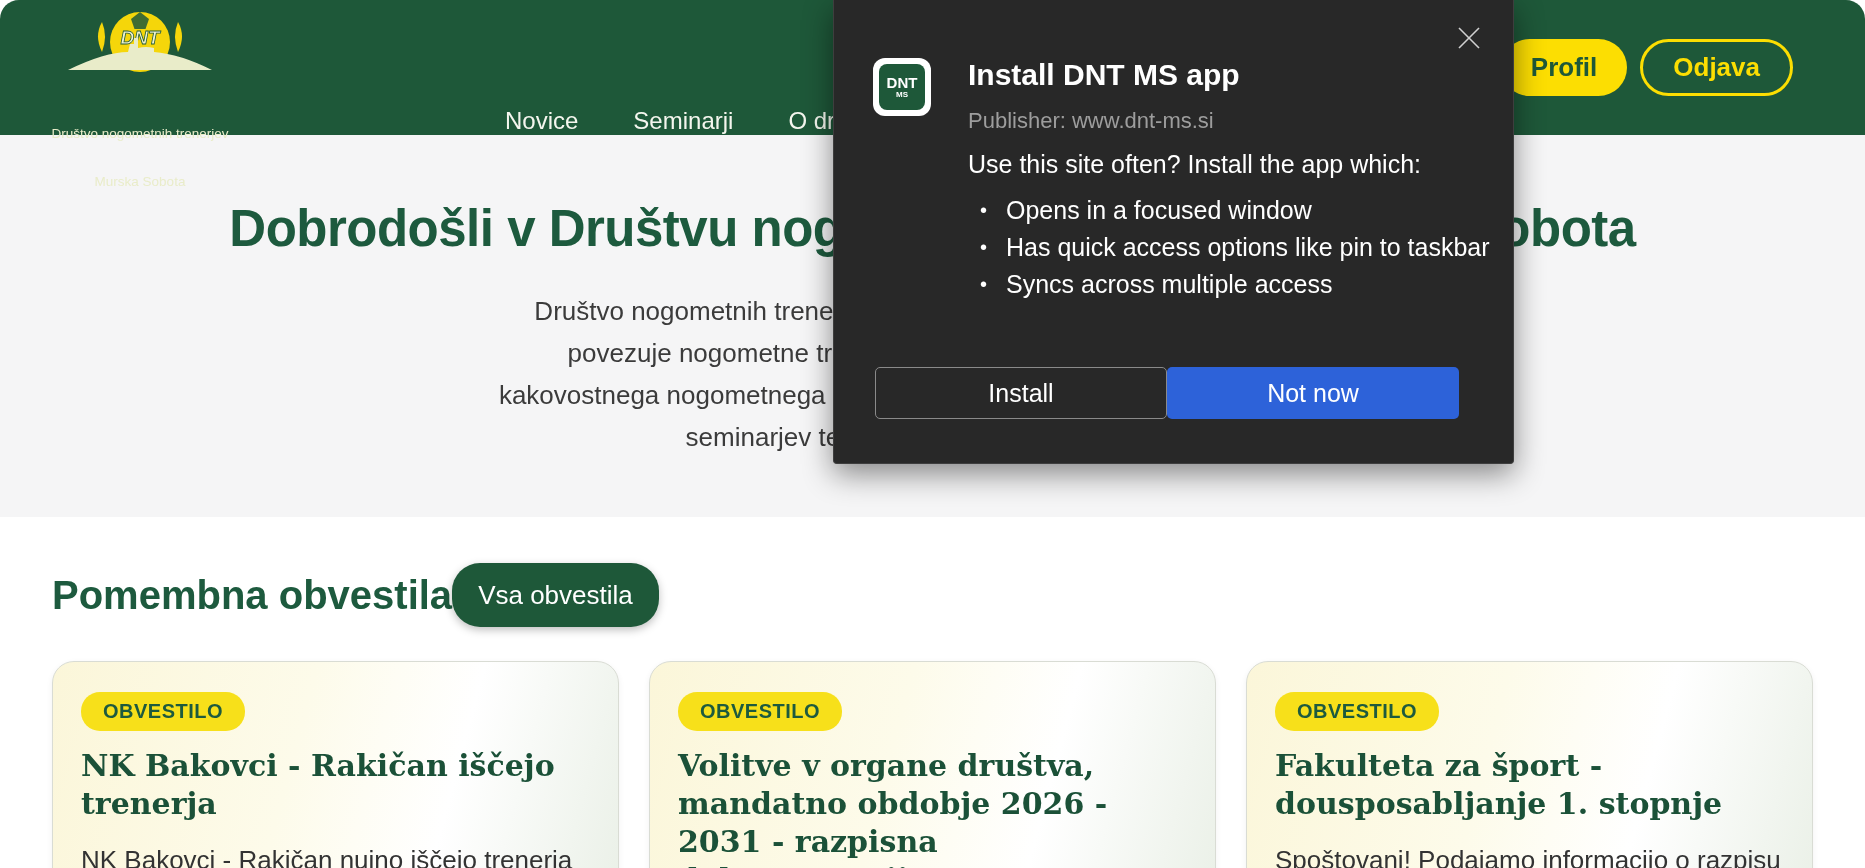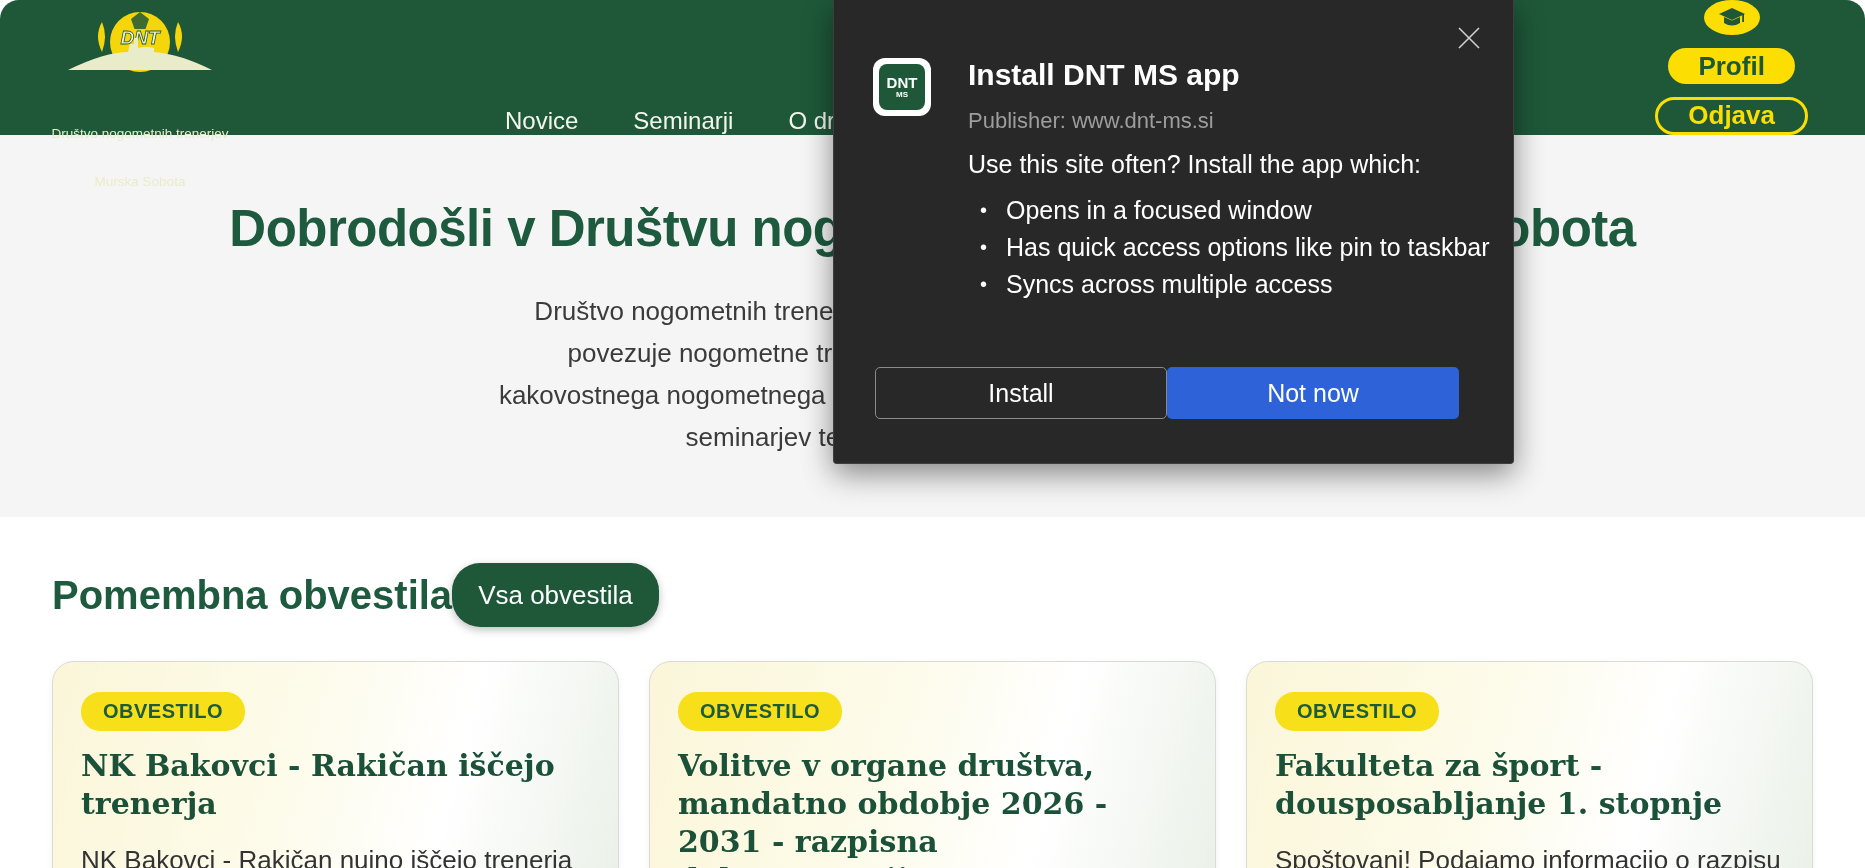--- a/index.html
+++ b/index.html
@@ -7,21 +7,21 @@
   body { font-family:"Liberation Sans", sans-serif; background:#ffffff; }
   .page { position:relative; width:1865px; height:868px; overflow:hidden;border-radius:19px; }
 
   
   .site-header { position:relative; height:135px; background:#1E5839; z-index:1; }
   .logo { position:absolute; left:50px; top:8px; width:180px; text-align:center; color:#E9ECC9; }
   .logo-svg { display:block; margin:0 auto; }
   .logo-line { font-size:13.5px; line-height:16px; color:#E9ECC9;margin-top:32px; }
   .main-nav { position:absolute; left:505px; top:0; height:135px; display:flex; align-items:flex-end; gap:55px; }
   .nav-link { color:#F4F6EE; font-size:24px; text-decoration:none; cursor:pointer; white-space:nowrap; }
-  .header-actions { position:absolute; right:57px; top:0; height:135px; display:flex; align-items:center; gap:13px;flex-direction:column; }
+  .header-actions { position:absolute; right:72px; top:0; height:135px; display:flex; align-items:center; gap:13px; }
   .circle-btn { width:56px; height:56px; border-radius:50%; background:#FCDE02; border:none; display:flex; align-items:center; justify-content:center; cursor:pointer; }
   .pill-btn { height:57px; border-radius:29px; font-size:26px; font-weight:bold; padding:0 30px; cursor:pointer; display:flex; align-items:center; justify-content:center; font-family:"Liberation Sans", sans-serif; }
   .pill-solid { background:#FCDE02; color:#1E5839; border:none; }
   .pill-outline { background:transparent; color:#FCDE02; border:3px solid #FCDE02; }
 
   
   .hero { height:382px; background:#F5F5F6; text-align:center; padding-top:64px; }
   .hero-title { color:#1D5A3E; font-size:51px; font-weight:bold; letter-spacing:-0.5px; }
   .hero-paragraph { margin-top:32px; color:#3B3B3B; font-size:26px; line-height:42px; }
 

